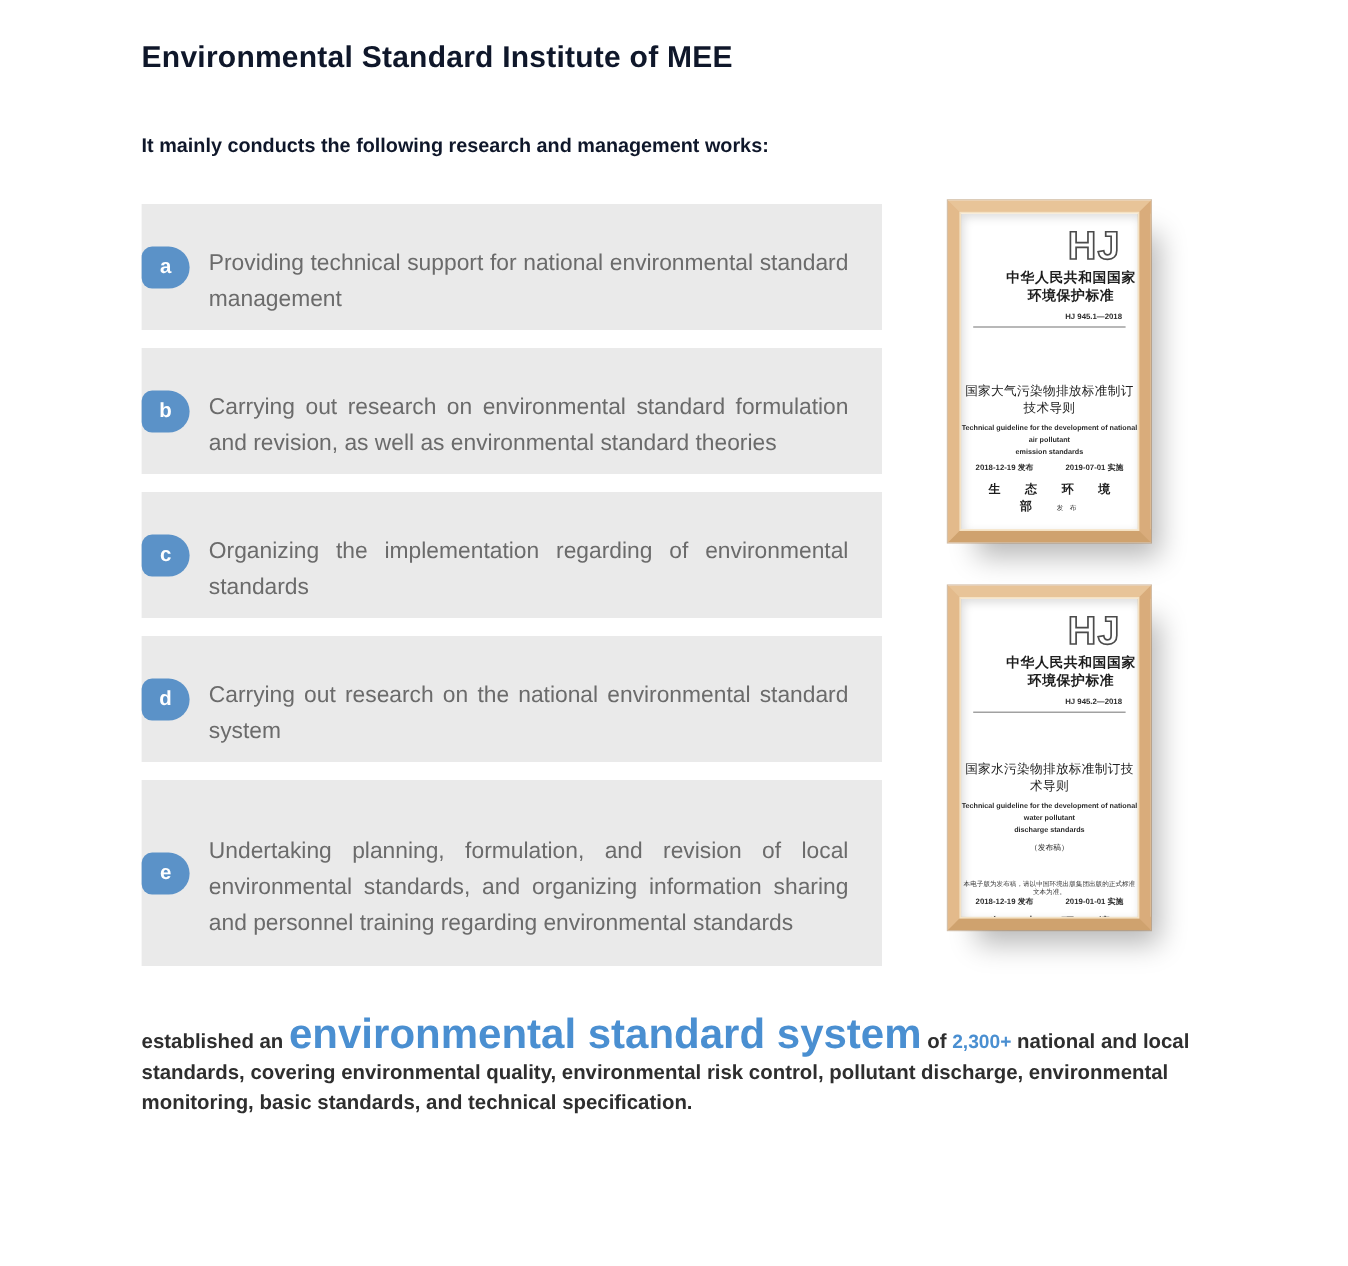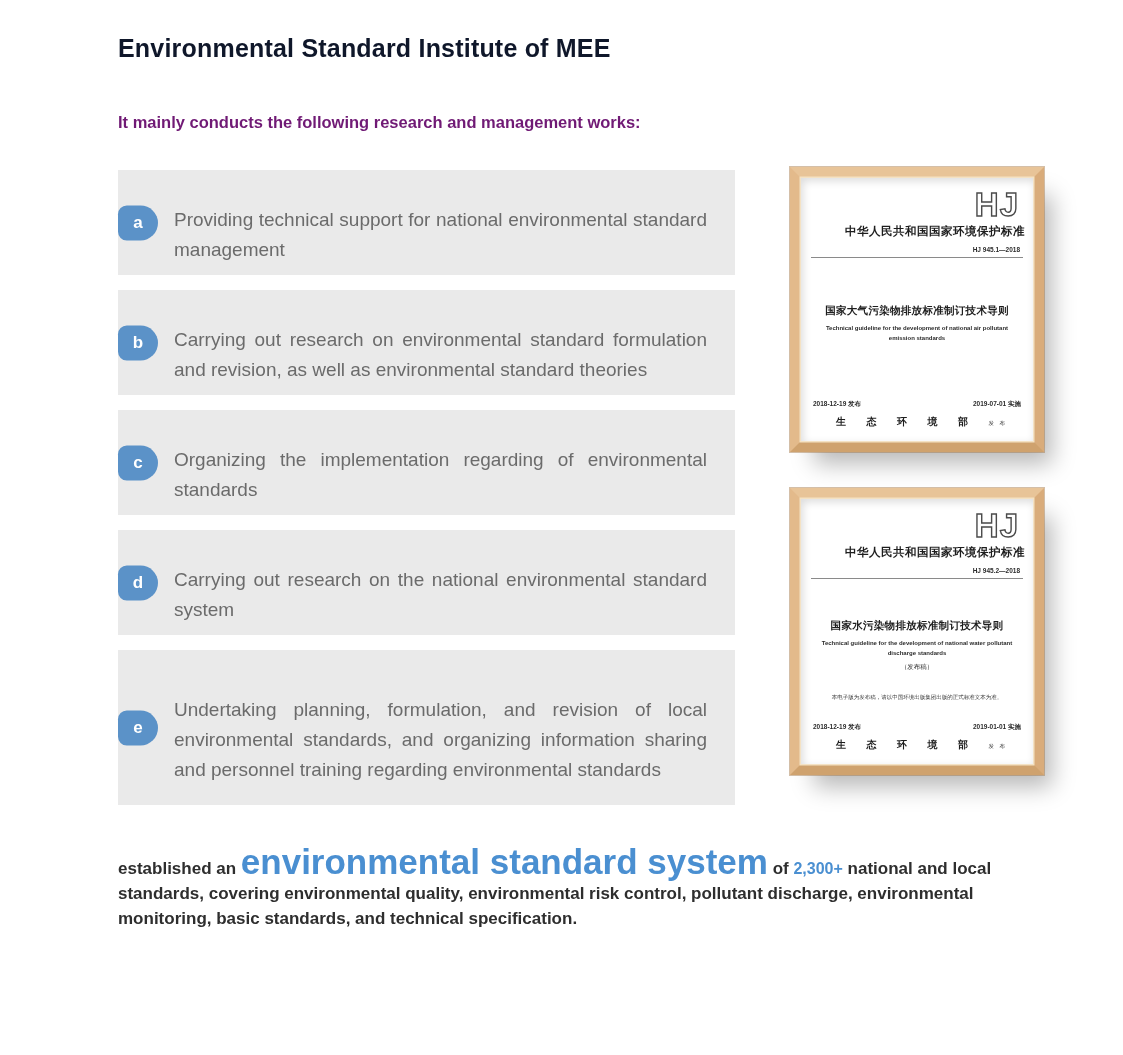--- a/index.html
+++ b/index.html
@@ -11,21 +11,21 @@
   }
   .page { position: absolute; inset: 0; background: #fff; }
 
   .page-title {
     position: absolute; left: 118px; top: 34px;
     font-size: 25px; font-weight: 700; color: #0f172a;
     letter-spacing: 0.2px;
   }
   .page-subtitle {
     position: absolute; left: 118px; top: 113px;
-    font-size: 16.5px; font-weight: 700; color: #701a75;
+    font-size: 16.5px; font-weight: 700; color: #0f172a;
   }
 
   .works { position: absolute; left: 118px; top: 170px; width: 617px; }
   .work-item {
     position: relative; background: #eaeaea;
     width: 617px; margin-bottom: 15px;
     display: flex; align-items: center;
     padding: 10px 28px 10px 56px;
   }
   .work-item .badge {
@@ -40,21 +40,21 @@
     text-align: justify; text-align-last: left; width: 100%; margin-top: 25px;
   }
   .h-a { min-height: 92px; }
   .h-b { min-height: 100px; }
   .h-c { min-height: 94px; }
   .h-d { min-height: 96px; }
   .h-e { min-height: 155px; }
 
   
   .cert-frame {
-    position: absolute; left: 790px; width: 254px;
+    position: absolute; left: 790px; width: 169px;
     border: 11px solid;
     border-color: #e8c498 #d9ac7b #cfa26e #e3ba8b;
     background: #fff;
     box-shadow: 0 0 0 1px rgba(160,112,62,0.45),
                 16px 20px 22px -8px rgba(0,0,0,0.28);
     display: flex;
   }
   .cert-frame-1 { top: 167px; height: 285px; }
   .cert-frame-2 { top: 488px; height: 287px; }
   .cert-doc {
@@ -77,21 +77,21 @@
   }
   .cert-code {
     text-align: right; font-size: 6.5px; color: #2c2c2c;
     margin: 7px 13px 0 0; font-weight: 700;
   }
   .cert-rule {
     border: none; border-top: 1px solid #8a8a8a;
     margin: 4px 10px 0 10px;
   }
   .cert-title {
-    text-align: center; font-weight: 700; color: #1d1d1d;
+    text-align: center; font-weight: 400; color: #1d1d1d;
     font-size: 10.5px; letter-spacing: 0.3px;
     font-family: "Liberation Serif", serif;
   }
   .cert-title-1 { margin-top: 46px; }
   .cert-title-2 { margin-top: 40px; }
   .cert-sub-en {
     text-align: center; font-weight: 700; color: #2c2c2c;
     font-size: 6px; line-height: 10px; margin-top: 5px;
   }
   .cert-draft {

